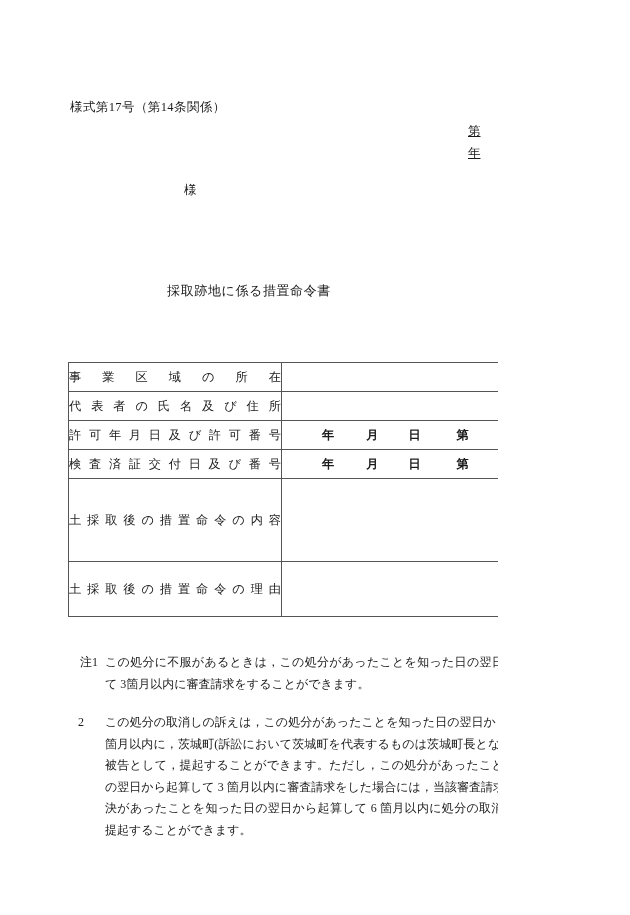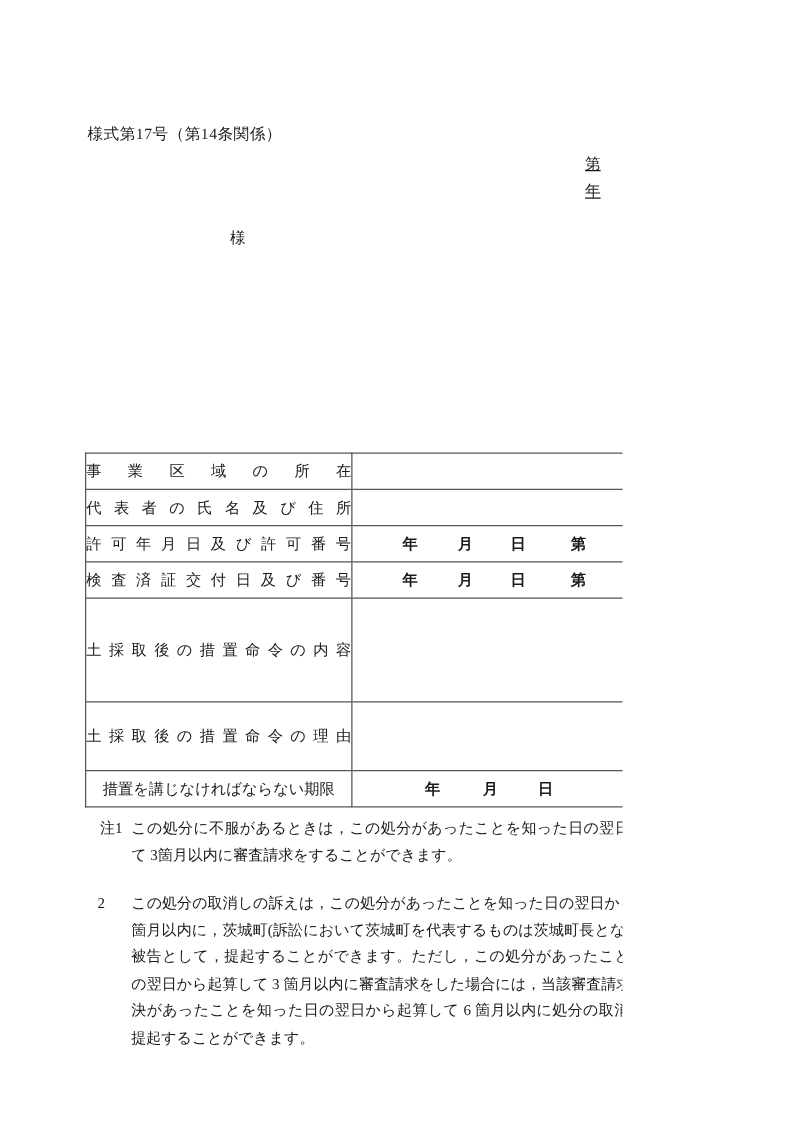--- a/index.html
+++ b/index.html
@@ -194,20 +194,21 @@
 
   <div class="doc-meta">
     <span class="row"><span>第</span><span class="sp-wide"></span><span>号</span></span>
     <span class="row"><span>年</span><span class="sp-mid"></span><span>月</span><span class="sp-mid"></span><span>日</span></span>
   </div>
 
   <div class="addressee">様</div>
 
   <div class="issuer"><span>茨城町長</span><span class="gap"></span><span class="seal-box">印</span></div>
 
+  <div class="doc-title">採取跡地に係る措置命令書</div>
 
 
   <table class="form">
     <tbody>
       <tr class="h-short">
         <td class="label">
           <span class="spread">
               <span>事</span>
               <span>業</span>
               <span>区</span>
@@ -313,28 +314,20 @@
               <span>命</span>
               <span>令</span>
               <span>の</span>
               <span>理</span>
               <span>由</span>
             </span>
         </td>
         <td class="value"></td>
       </tr>
 
-      <tr class="h-short">
-        <td class="label">
-          <span class="plain">措置を講じなければならない期限</span>
-        </td>
-        <td class="value">
-          <span class="deadline"><span>年</span><span class="g1"></span><span>月</span><span class="g2"></span><span>日</span></span>
-        </td>
-      </tr>
     </tbody>
   </table>
 
   <div class="notes">
     <div class="note note-1">
       <span class="marker">注1</span>
       <span class="body">この処分に不服があるときは，この処分があったことを知った日の翌日から起算して 3箇月以内に審査請求をすることができます。</span>
     </div>
     <div class="note note-2">
       <span class="marker">2</span>

